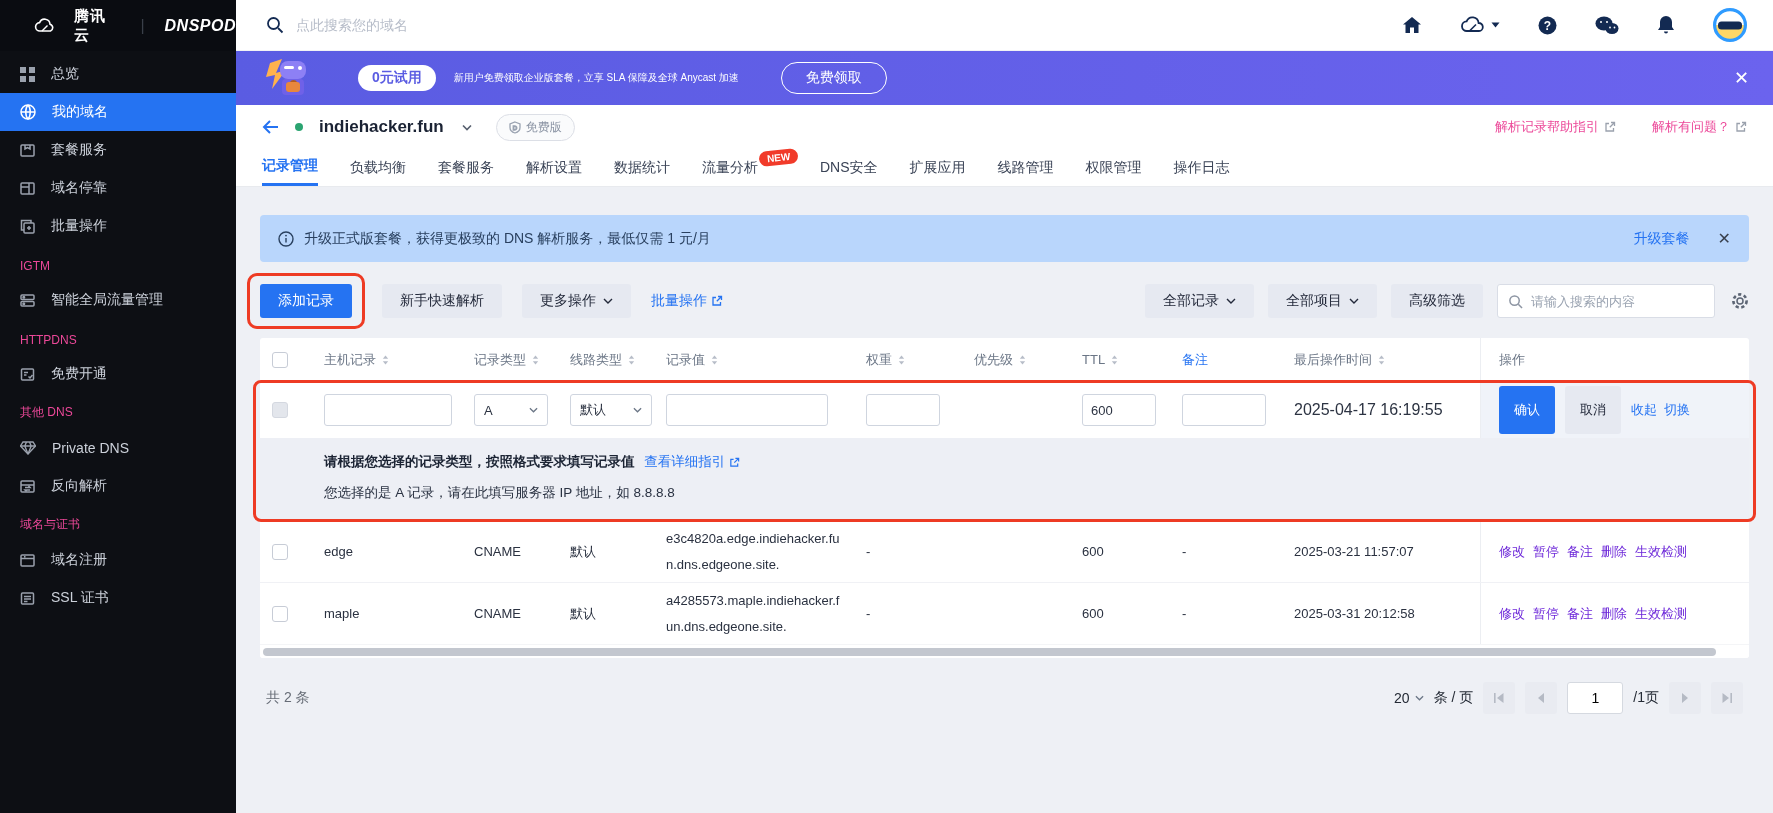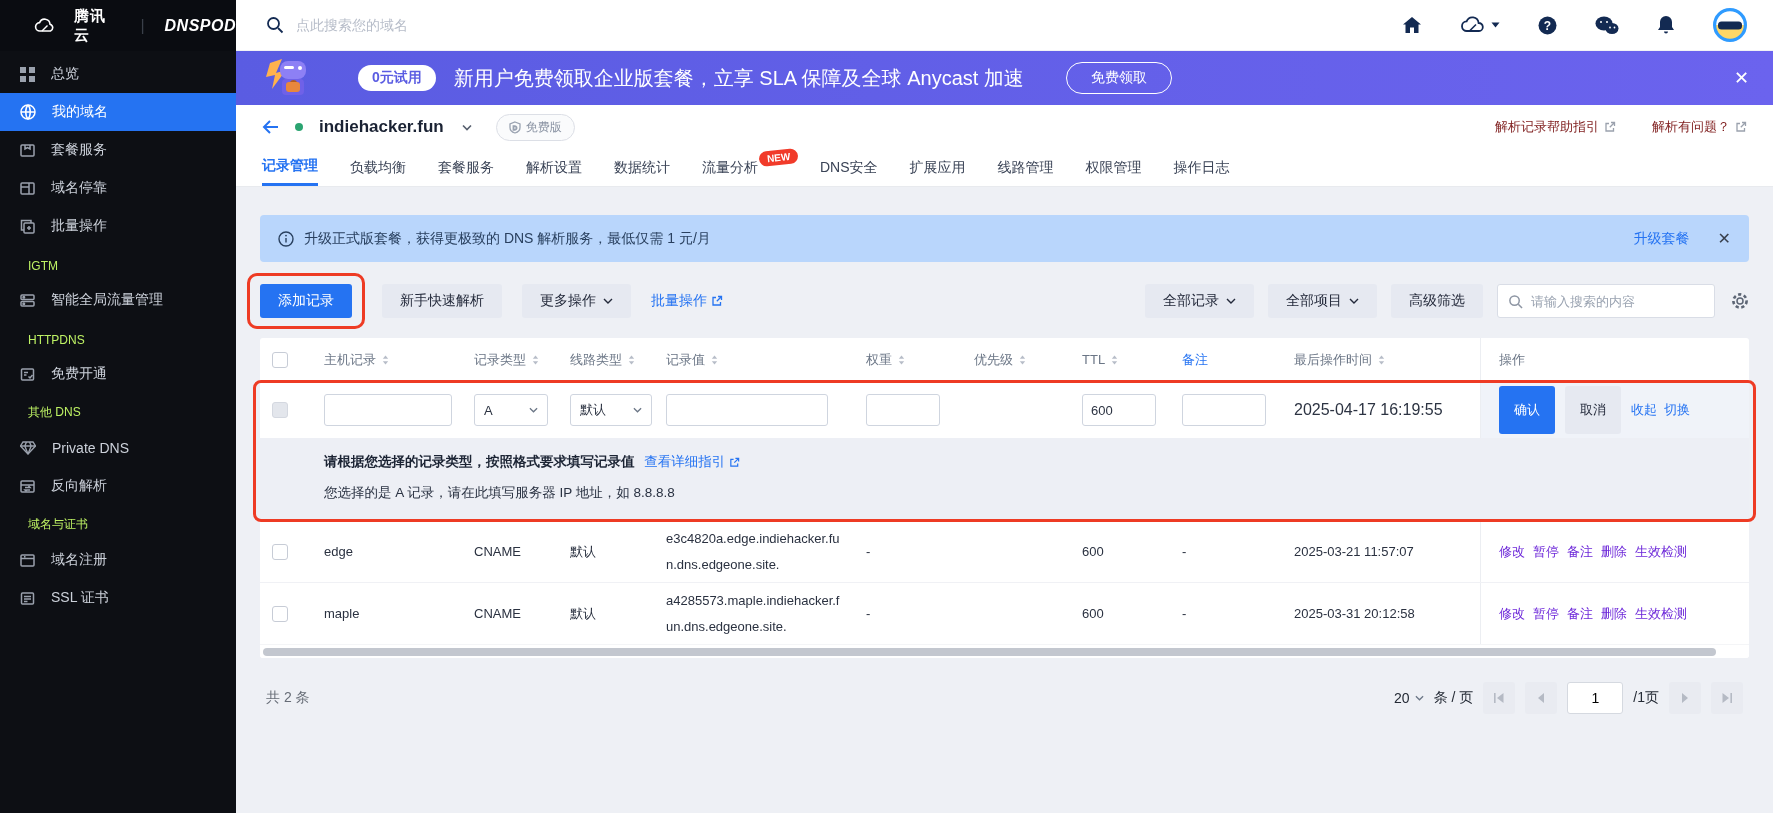--- a/index.html
+++ b/index.html
@@ -19,38 +19,38 @@
   .top-search input::placeholder { color:#b7bdc9; }
   .top-icons { margin-left:auto; display:flex; align-items:center; gap:38px; color:#132a52; }
   .avatar { width:34px; height:34px; }
 
   
   .sidebar { background:#0d0f14; padding-top:4px; overflow:hidden; }
   .s-item { height:38px; display:flex; align-items:center; gap:16px; padding-left:20px; font-size:14px; color:#ccd1da; cursor:pointer; }
   .s-item .sic { color:#9aa1ad; display:flex; }
   .s-item.active { background:#2573f2; color:#fff; }
   .s-item.active .sic { color:#fff; }
-  .s-section { height:36px; display:flex; align-items:flex-end; padding:0 0 8px 28px; font-size:12px; color:#bef264; }
+  .s-section { height:36px; display:flex; align-items:flex-end; padding:0 0 8px 20px; font-size:12px; color:#ec4899; }
 
   
   .main { display:flex; flex-direction:column; overflow:hidden; background:#eef0f5; }
 
   .promo { height:54px; background:linear-gradient(90deg,#5a5ce2,#6b63ee); display:flex; align-items:center; padding:0 24px; color:#fff; position:relative; }
   .promo-badge { background:#fff; color:#5a5ce2; font-weight:bold; font-size:14px; border-radius:999px; padding:4px 14px; margin:0 18px 0 46px; }
-  .promo-text { font-size:20px;text-align:right; }
+  .promo-text { font-size:10px;text-align:right; }
   .promo-cta { margin-left:42px; border:1.5px solid #fff; border-radius:999px; background:transparent; color:#fff; font-size:14px; padding:6px 24px; cursor:pointer; }
   .promo-close { margin-left:auto; font-size:18px; color:#fff; cursor:pointer; line-height:1; }
 
   .domain-row { height:44px; background:#fff; display:flex; align-items:center; padding:0 26px; gap:16px; }
   .back-arrow { color:#2573f2; display:flex; cursor:pointer; }
   .dot { width:8px; height:8px; border-radius:50%; background:#2ba471; }
   .domain-name { font-size:17px; font-weight:bold; color:#1a2233; }
   .caret-dark { color:#575f6e; display:flex; margin-left:2px; cursor:pointer; }
   .plan-badge { display:flex; align-items:center; gap:5px; border:1px solid #dcdfe6; background:#fafbfc; color:#8a93a3; font-size:12px; border-radius:999px; padding:4px 12px; margin-left:8px; cursor:pointer; }
-  .domain-links { margin-left:auto; display:flex; gap:36px; font-size:13px; color:#7f1d1d; }
+  .domain-links { margin-left:auto; display:flex; gap:36px; font-size:13px; color:#ec4899; }
   .dlink { display:flex; align-items:center; gap:5px; cursor:pointer; }
   .dlink .ext { color:#9aa1ad; }
 
   .tabs { height:38px; background:#fff; display:flex; align-items:stretch; padding:0 26px; gap:32px; border-bottom:1px solid #e8eaee; font-size:14px; color:#3a4356; }
   .tab { display:flex; align-items:center; cursor:pointer; position:relative; }
   .tab.active { color:#2573f2; font-weight:bold; border-bottom:3px solid #2573f2; }
   .tab.has-new { margin-right:30px; }
   .badge-new { position:absolute; right:-40px; top:1px; background:#f13b2a; color:#fff; font-size:10px; font-weight:bold; border-radius:999px; padding:2px 8px; transform:rotate(-6deg); }
 
   .content { flex:1; padding:28px 24px 0; overflow:hidden; }

